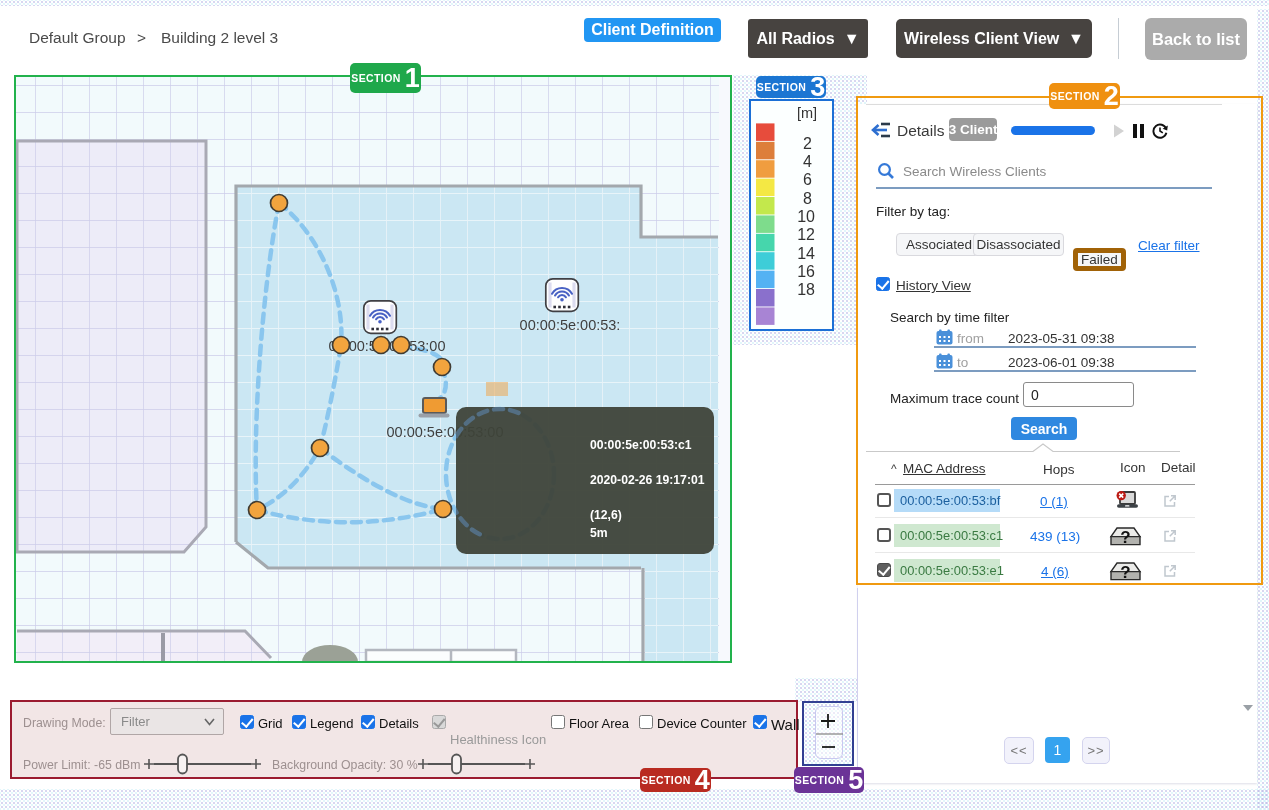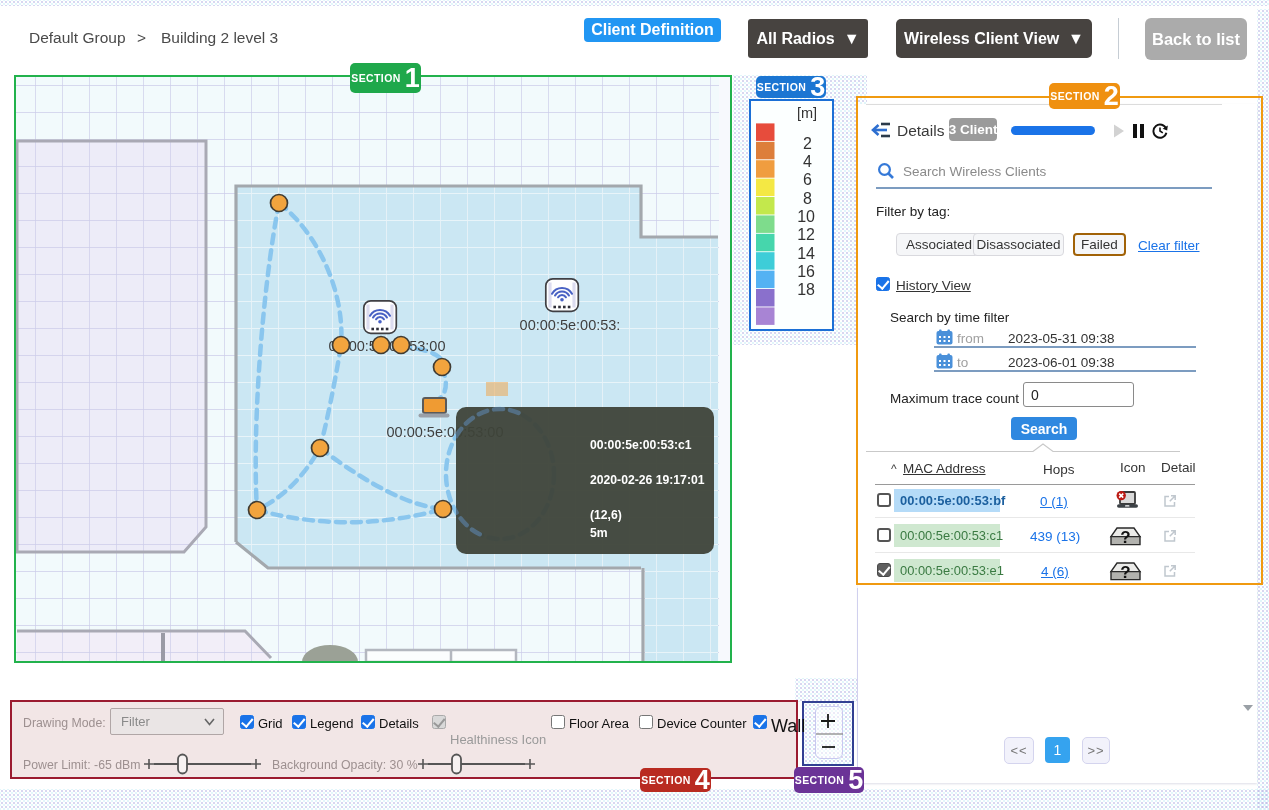--- a/index.html
+++ b/index.html
@@ -204,21 +204,21 @@
   <svg class="abs" style="left:877px; top:162px;" width="18" height="18" viewBox="0 0 18 18">
     <circle cx="7.5" cy="7.5" r="5.4" fill="none" stroke="#3579d8" stroke-width="2.2"></circle>
     <path d="M11.5,11.5 L16,16" stroke="#3579d8" stroke-width="2.6"></path>
   </svg>
   <div class="abs" style="left:903px; top:164px; font-size:13.5px; color:#8a8a8a;">Search Wireless Clients</div>
   <div class="abs" style="left:876px; top:187px; width:336px; height:2px; background:#7c9cc0;"></div>
 
   <div class="abs" style="left:876px; top:204px; font-size:13.5px; color:#222;">Filter by tag:</div>
   <div class="abs" style="left:876px; top:233px; width:86px; height:23px; background:#f5f6f8; border:1px solid #d9d9de; border-radius:4px; font-size:13.5px; color:#333; display:flex; align-items:center; justify-content:center;margin-left:20px;">Associated</div>
   <div class="abs" style="left:973px; top:233px; width:91px; height:23px; background:#f5f6f8; border:1px solid #d9d9de; border-radius:4px; font-size:13.5px; color:#333; display:flex; align-items:center; justify-content:center;">Disassociated</div>
-  <div class="abs" style="left:1073px; top:233px; width:53px; height:23px; background:#f5f6f8; border:2px solid #a16207; border-radius:4px; font-size:13.5px; color:#333; display:flex; align-items:center; justify-content:center;">Failed</div>
+  <div class="abs" style="left:1073px; top:248px; width:53px; height:23px; background:#f5f6f8; border:5px solid #a16207; border-radius:4px; font-size:13.5px; color:#333; display:flex; align-items:center; justify-content:center;">Failed</div>
   <div class="abs" style="left:1138px; top:238px; font-size:13.5px; color:#1a73e8; text-decoration:underline;">Clear filter</div>
 
   <div class="cb chk" style="left:876px; top:277px;"></div>
   <div class="abs" style="left:896px; top:278px; font-size:13.5px; color:#333; text-decoration:underline;">History View</div>
 
   <div class="abs" style="left:890px; top:310px; font-size:13.5px; color:#222;">Search by time filter</div>
   <svg class="abs" style="left:936px; top:329px;" width="17" height="16" viewBox="0 0 17 16">
     <rect x="0.5" y="2" width="16" height="13.5" rx="2" fill="#4a90d9"></rect>
     <rect x="3" y="0.5" width="2.6" height="4" rx="1" fill="#4a90d9"></rect>
     <rect x="11.4" y="0.5" width="2.6" height="4" rx="1" fill="#4a90d9"></rect>
@@ -260,21 +260,21 @@
   </svg>
 
   <div class="abs" style="left:891px; top:462px; font-size:12px; color:#444;">^</div>
   <div class="abs" style="left:903px; top:461px; font-size:13.5px; color:#333; text-decoration:underline;">MAC Address</div>
   <div class="abs" style="left:1043px; top:462px; font-size:13.5px; color:#333;">Hops</div>
   <div class="abs" style="left:1120px; top:460px; font-size:13.5px; color:#333;">Icon</div>
   <div class="abs" style="left:1161px; top:460px; font-size:13.5px; color:#333;">Detail</div>
   <div class="abs" style="left:875px; top:484px; width:320px; height:1px; background:#9a9a9a;"></div>
 
   <div class="cb" style="left:877px; top:493px; border-color:#555; border-width:2px; border-radius:3px;"></div>
-  <div class="abs" style="left:894px; top:489px; width:106px; height:23px; background:#b5dbf8; color:#1b5f9e; font-size:12.9px; padding:4px 0 0 6px;font-weight:bold;">00:00:5e:00:53:bf</div>
+  <div class="abs" style="left:894px; top:489px; width:106px; height:23px; background:#b5dbf8; color:#1b5f9e; font-size:12.9px; padding:4px 0 0 6px;">00:00:5e:00:53:bf</div>
   <div class="abs" style="left:1040px; top:494px; font-size:13.5px; color:#1a73e8; text-decoration:underline;">0 (1)</div>
   <svg class="abs" style="left:1114px; top:489px;" width="25" height="22" viewBox="0 0 25 22">
     <rect x="6" y="3" width="15" height="12" rx="1" fill="#d9d9d9" stroke="#3a3a3a" stroke-width="1.8"></rect>
     <rect x="3" y="15.2" width="21" height="3.6" rx="1.8" fill="#3c4146"></rect>
     <rect x="11" y="16.2" width="4.5" height="1.4" rx="0.7" fill="#fff"></rect>
     <circle cx="7.2" cy="6.6" r="4.7" fill="#bc1a14"></circle>
     <path d="M5.2,4.6 L9.2,8.6 M9.2,4.6 L5.2,8.6" stroke="#fff" stroke-width="1.6"></path>
   </svg>
   <svg class="abs" style="left:1163px; top:494px;" width="14" height="14" viewBox="0 0 14 14">
     <path d="M6,2.5 H2 V12 H11.5 V8" fill="none" stroke="#c0c7ce" stroke-width="1.5"></path>
@@ -354,21 +354,21 @@
   <div class="abs" style="left:310px; top:716px; font-size:13px; color:#111;">Legend</div>
   <div class="cb chk" style="left:361px; top:715px;"></div>
   <div class="abs" style="left:379px; top:716px; font-size:13px; color:#111;">Details</div>
   <div class="cb dis" style="left:432px; top:715px;"></div>
   <div class="abs" style="left:450px; top:716px; font-size:13px; color:#9a9a9a;margin-top:16px;">Healthiness Icon</div>
   <div class="cb" style="left:551px; top:715px;"></div>
   <div class="abs" style="left:569px; top:716px; font-size:13px; color:#111;">Floor Area</div>
   <div class="cb" style="left:639px; top:715px;"></div>
   <div class="abs" style="left:657px; top:716px; font-size:13px; color:#111;">Device Counter</div>
   <div class="cb chk" style="left:753px; top:715px;"></div>
-  <div class="abs" style="left:771px; top:716px; font-size:18px; color:#111;text-align:center;">Wall</div>
+  <div class="abs" style="left:771px; top:716px; font-size:15px; color:#111;text-align:center;">Wall</div>
   <div class="abs" style="left:23px; top:758px; font-size:12.3px; color:#9d9090;">Power Limit: -65 dBm</div>
   <svg class="abs" style="left:140px; top:752px;" width="125" height="25" viewBox="0 0 125 25">
     <path d="M9,7 V17 M4,12 H14" stroke="#555" stroke-width="1.6"></path>
     <path d="M14,12 H111" stroke="#555" stroke-width="1.8"></path>
     <path d="M116,7 V17 M111,12 H121" stroke="#555" stroke-width="1.6"></path>
     <rect x="38" y="2.5" width="9" height="19" rx="4.5" fill="#f7f2f2" stroke="#555" stroke-width="1.8"></rect>
   </svg>
   <div class="abs" style="left:272px; top:758px; font-size:12.3px; color:#9d9090;">Background Opacity: 30 %</div>
   <svg class="abs" style="left:414px; top:752px;" width="125" height="25" viewBox="0 0 125 25">
     <path d="M9,7 V17 M4,12 H14" stroke="#555" stroke-width="1.6"></path>

